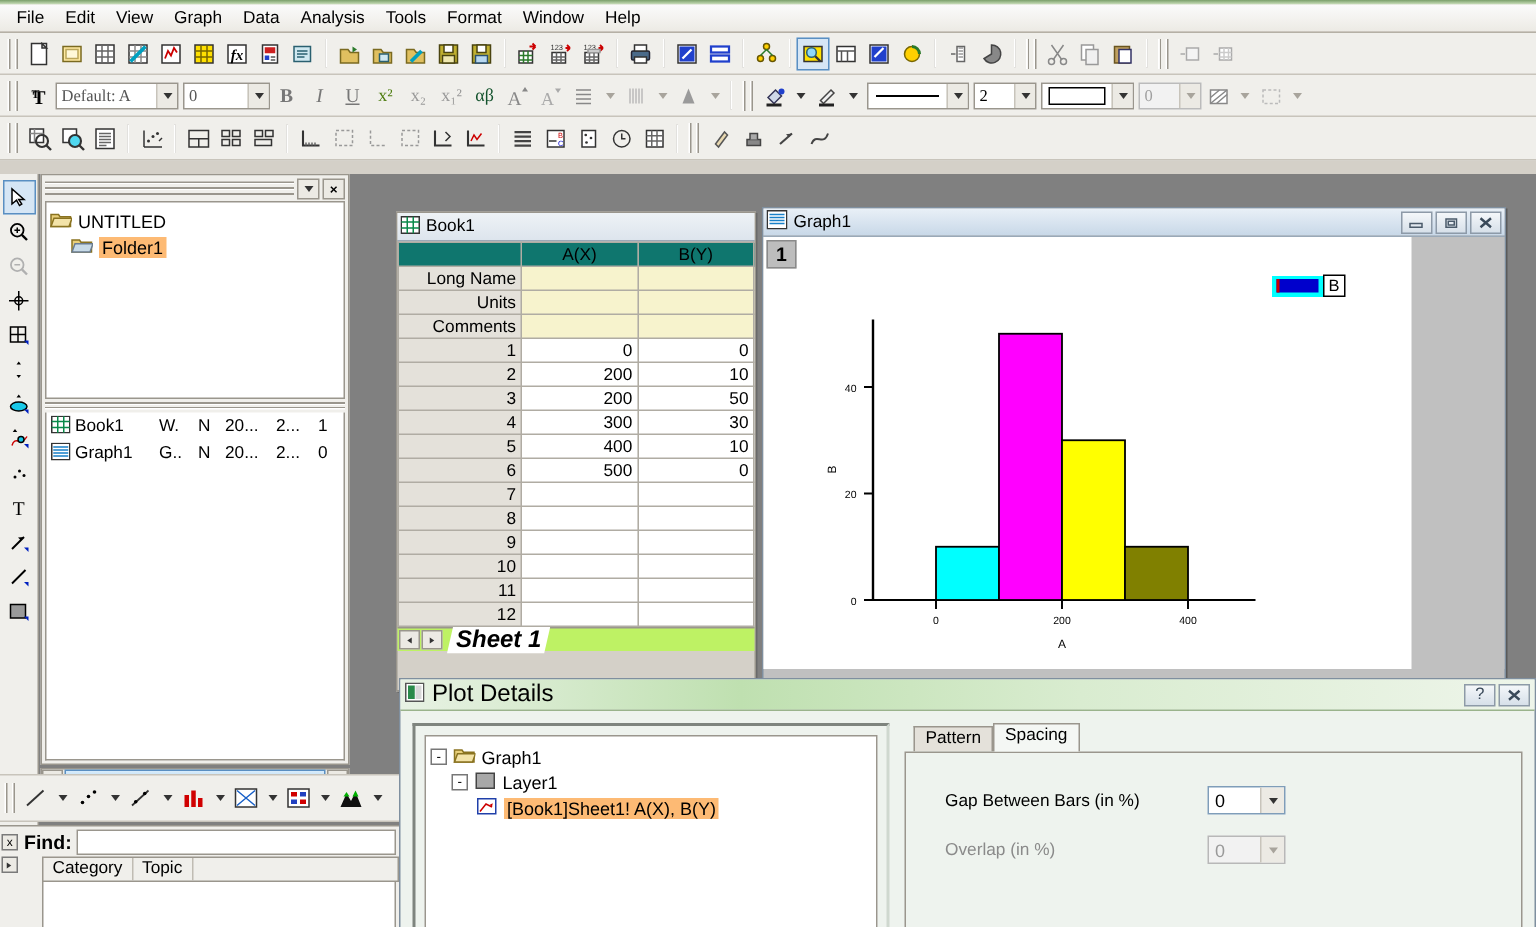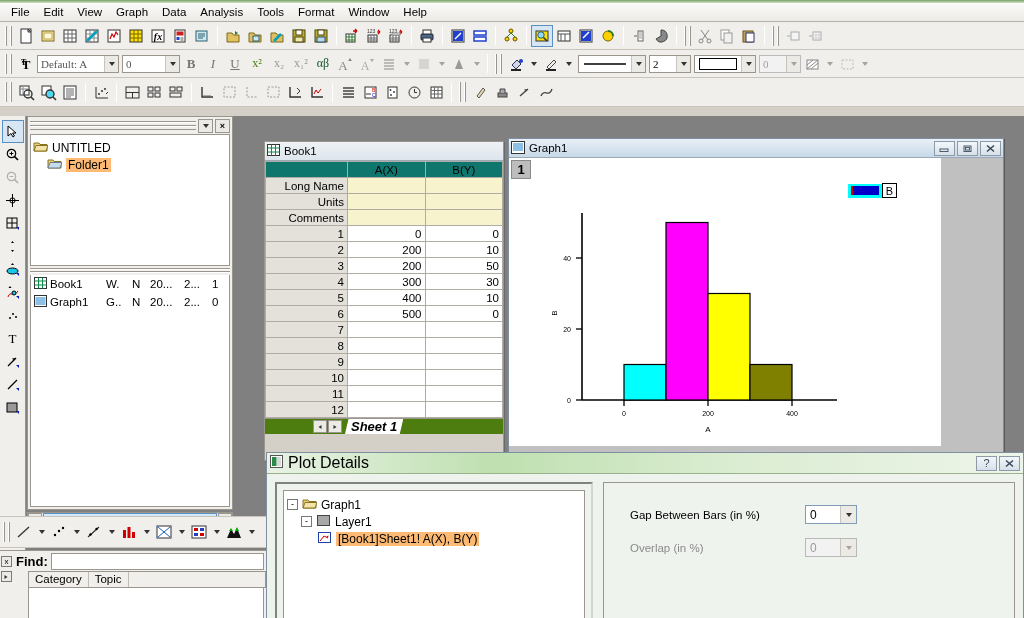--- a/index.html
+++ b/index.html
@@ -137,22 +137,22 @@
            border:1px solid #9a968d; box-shadow:1px 1px 0 #6a6a6a; }
   .ws-grid { font-size:11.5px; }
   .ws-grid table { border-collapse:collapse; width:100%; }
   .ws-grid th, .ws-grid td {
       border:1px solid #b0aca3; height:16px; padding:0 3px; font-weight:normal;
   }
   .ws-grid th { background:#0f766e; text-align:center; }
   .ws-grid td.rowhdr { background:#e4e1da; text-align:right; width:82px; }
   .ws-grid td.meta { background:#f7f3cd; }
   .ws-grid td.val { background:#fff; text-align:right; }
-  .sheettab { height:16px; display:flex; align-items:center; background:#4d7c0f;
-              border-top:1px solid #9a968d; font-size:13px;padding-left:47px; }
+  .sheettab { height:16px; display:flex; align-items:center; background:#bef264;
+              border-top:1px solid #9a968d; font-size:16px; }
   .sheettab .nav { width:14px;height:13px;border:1px solid #9a968d;background:#eceae4;
                    display:flex;align-items:center;justify-content:center;margin-left:1px;font-size:7px;}
   .sheettab .tabname { font-weight:bold; padding:0 6px; font-style:italic;
                        background:#fff; margin-left:3px;
                        clip-path:polygon(6% 0,100% 0,94% 100%,0 100%); }
 
   
   #graph1 { left:508px; top:22px; width:496px; height:335px;
             border:1px solid #7f8f9f; box-shadow:1px 1px 0 #5a5a5a; background:#c0c0c0;}
   .graph-body { position:relative; background:#c0c0c0; height:288px; }
@@ -1263,20 +1263,24 @@
                   <rect x="1.5" y="1.5" width="12" height="10" fill="#fff" stroke="#2040aa"></rect>
                   <path d="M3 10 L7 5 L11 7" fill="none" stroke="#c00"></path>
                   <path d="M11 7 l0.5 -2.5 l-2 1z" fill="#c00"></path>
                 </svg></span>
             <span class="lbl sel">[Book1]Sheet1! A(X), B(Y)</span>
           </div>
         </div>
       </div>
 
       <div class="pd-right">
+        <div class="tabs">
+          <div class="tab">Pattern</div>
+          <div class="tab sel">Spacing</div>
+        </div>
         <div class="tabpanel">
           <div class="fieldrow">
             <div class="flabel">Gap Between Bars (in %)</div>
             <div class="numcombo">
               <span>0</span>
               <span class="dd">
                   <i class="caret"></i>
                 </span>
             </div>
           </div>

